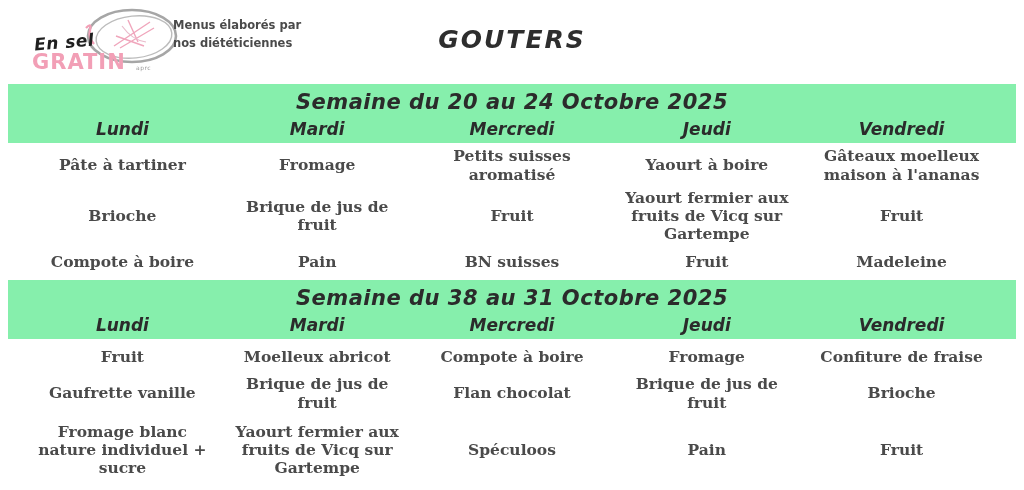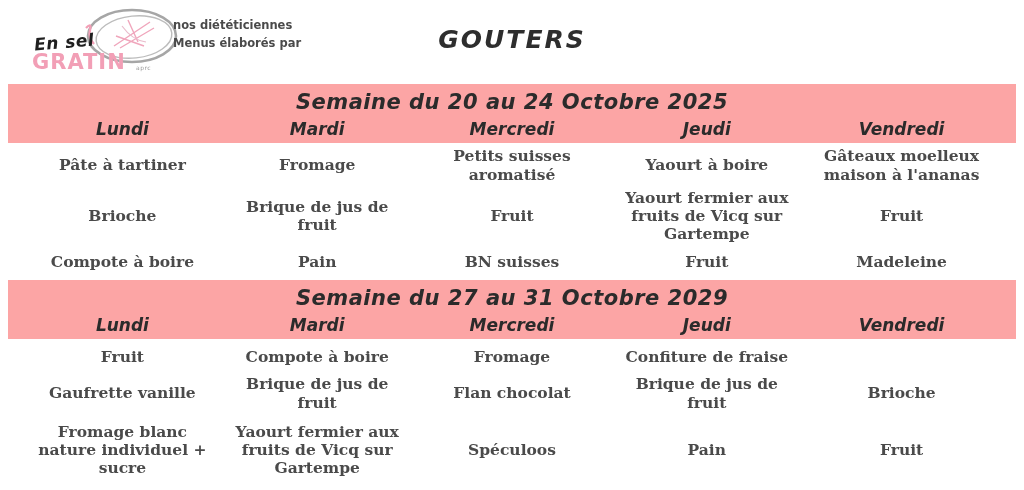--- a/index.html
+++ b/index.html
@@ -25,21 +25,21 @@
       font-family:"DejaVu Sans", sans-serif; font-weight:bold;
       font-size:11.5px; color:#4a4a4a; line-height:1.55; }
 
   .doc-title { position:absolute; left:0; right:0; top:25px; text-align:center;
       font-family:"DejaVu Sans", sans-serif; font-style:italic; font-weight:bold;
       font-size:25px; letter-spacing:2px; color:#2e2e2e; }
 
   
   .weeks { position:absolute; top:84px; left:0; right:0; }
 
-  .week-banner { margin:0 8px; background:#fca5a5; padding:3px 17px 0; }
+  .week-banner { margin:0 8px; background:#86efac; padding:3px 17px 0; }
   .week-title { text-align:center; height:30px; line-height:30px;
       font-family:"DejaVu Sans", sans-serif; font-style:italic; font-weight:bold;
       font-size:21px; color:#2b2b2b; letter-spacing:0.5px; }
   .day-row { display:grid; grid-template-columns:repeat(5,1fr); height:26px; }
   .day { text-align:center; line-height:24px;
       font-family:"DejaVu Sans", sans-serif; font-style:italic; font-weight:bold;
       font-size:17px; color:#2b2b2b; }
 
   .menu-row { margin:0 8px; padding:0 17px; display:grid; grid-template-columns:repeat(5,1fr); }
   .cell { display:flex; align-items:center; justify-content:center;
@@ -62,22 +62,22 @@
         <path d="M34 40 L70 16 M40 42 L74 22 M36 30 L64 40 M48 14 L58 36" stroke="#F0A6BC" stroke-width="1.4" fill="none"></path>
         <path d="M42 20 q10 14 24 16" stroke="#E9BBCB" stroke-width="1.2" fill="none"></path>
         <path d="M6 22 q6 -6 4 2 q-2 8 4 14" stroke="#F29FB6" stroke-width="2.4" fill="none"></path>
       </svg>
       <span class="logo-ensel">En sel</span>
       <span class="logo-gratin">GRATIN</span>
       <span class="logo-sub">aprc</span>
     </div>
 
     <div class="tagline">
+      <div>Menus élaborés par</div>
       <div>nos diététiciennes</div>
-      <div>Menus élaborés par</div>
     </div>
 
     <h1 class="doc-title">GOUTERS</h1>
   </div>
 
   <div class="weeks">
 
     <section>
       <div class="week-banner">
         <div class="week-title">Semaine du 20 au 24 Octobre 2025</div>
@@ -108,32 +108,33 @@
         <div class="cell h36">Compote à boire</div>
         <div class="cell h36">Pain</div>
         <div class="cell h36">BN suisses</div>
         <div class="cell h36">Fruit</div>
         <div class="cell h36">Madeleine</div>
       </div>
     </section>
 
     <section>
       <div class="week-banner">
-        <div class="week-title">Semaine du 27 au 31 Octobre 2029</div>
+        <div class="week-title">Semaine du 38 au 31 Octobre 2025</div>
         <div class="day-row">
           <div class="day">Lundi</div>
           <div class="day">Mardi</div>
           <div class="day">Mercredi</div>
           <div class="day">Jeudi</div>
           <div class="day">Vendredi</div>
         </div>
       </div>
 
       <div class="menu-row">
         <div class="cell h36">Fruit</div>
+        <div class="cell h36">Moelleux abricot</div>
         <div class="cell h36">Compote à boire</div>
         <div class="cell h36">Fromage</div>
         <div class="cell h36">Confiture de fraise</div>
       </div>
       <div class="menu-row">
         <div class="cell h37">Gaufrette vanille</div>
         <div class="cell h37">Brique de jus de fruit</div>
         <div class="cell h37">Flan chocolat</div>
         <div class="cell h37">Brique de jus de fruit</div>
         <div class="cell h37">Brioche</div>

